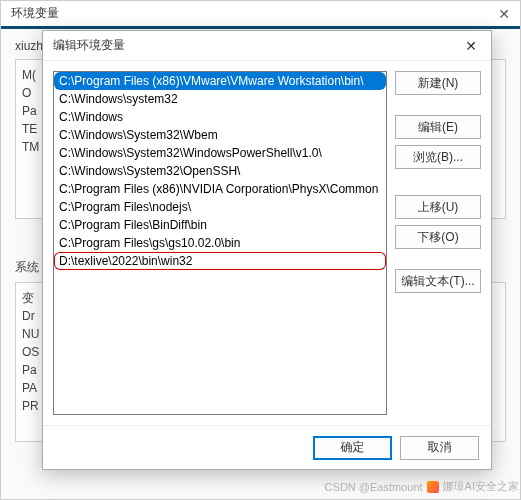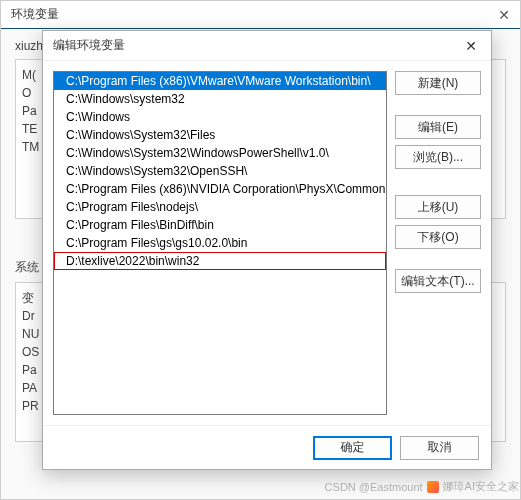--- a/index.html
+++ b/index.html
@@ -20,21 +20,21 @@
   background: #fafafa;
   border: 1px solid #ccc;
 }
 .bg-titlebar {
   height: 28px;
   display: flex;
   align-items: center;
   justify-content: space-between;
   padding: 0 10px;
   background: #fff;
-  border-bottom: 1px solid #0c4a6e;
+  border-bottom: 3px solid #0c4a6e;
 }
 .bg-titlebar .title { color: #333; }
 .bg-titlebar .close { font-size: 14px; color: #555; }
 .bg-body { padding: 10px 14px; color: #444; }
 .bg-label { margin-bottom: 6px; }
 .bg-box {
   border: 1px solid #d0d0d0;
   background: #fff;
   padding: 6px;
   height: 160px;
@@ -80,25 +80,26 @@
   overflow: hidden;
 }
 .list-box {
   flex: 1;
   border: 1px solid #7a7a7a;
   background: #fff;
   overflow-y: auto;
   font-size: 12px;
 }
 .list-item {
-  padding: 1px 12px;
+  padding: 1px 5px;
   line-height: 16px;
   white-space: nowrap;
   overflow: hidden;
   text-overflow: clip;
+  border-radius: 6px;
 }
 .list-item.selected {
   background: #0078d7;
   color: #fff;
 }
 .list-item.highlighted {
   box-shadow: inset 0 0 0 1px #d40000;
 }
 .side-buttons {
   width: 86px;
@@ -183,21 +184,21 @@
 <div class="edit-dialog">
   <div class="edit-titlebar">
     <span class="title">编辑环境变量</span>
     <span class="close">✕</span>
   </div>
   <div class="edit-body">
     <div class="list-box" id="path-list">
         <div class="list-item selected">C:\Program Files (x86)\VMware\VMware Workstation\bin\</div>
         <div class="list-item">C:\Windows\system32</div>
         <div class="list-item">C:\Windows</div>
-        <div class="list-item">C:\Windows\System32\Files</div>
+        <div class="list-item">C:\Windows\System32\Wbem</div>
         <div class="list-item">C:\Windows\System32\WindowsPowerShell\v1.0\</div>
         <div class="list-item">C:\Windows\System32\OpenSSH\</div>
         <div class="list-item">C:\Program Files (x86)\NVIDIA Corporation\PhysX\Common</div>
         <div class="list-item">C:\Program Files\nodejs\</div>
         <div class="list-item">C:\Program Files\BinDiff\bin</div>
         <div class="list-item">C:\Program Files\gs\gs10.02.0\bin</div>
         <div class="list-item highlighted">D:\texlive\2022\bin\win32</div>
       </div>
     <div class="side-buttons">
       <button class="btn">新建(N)</button>

